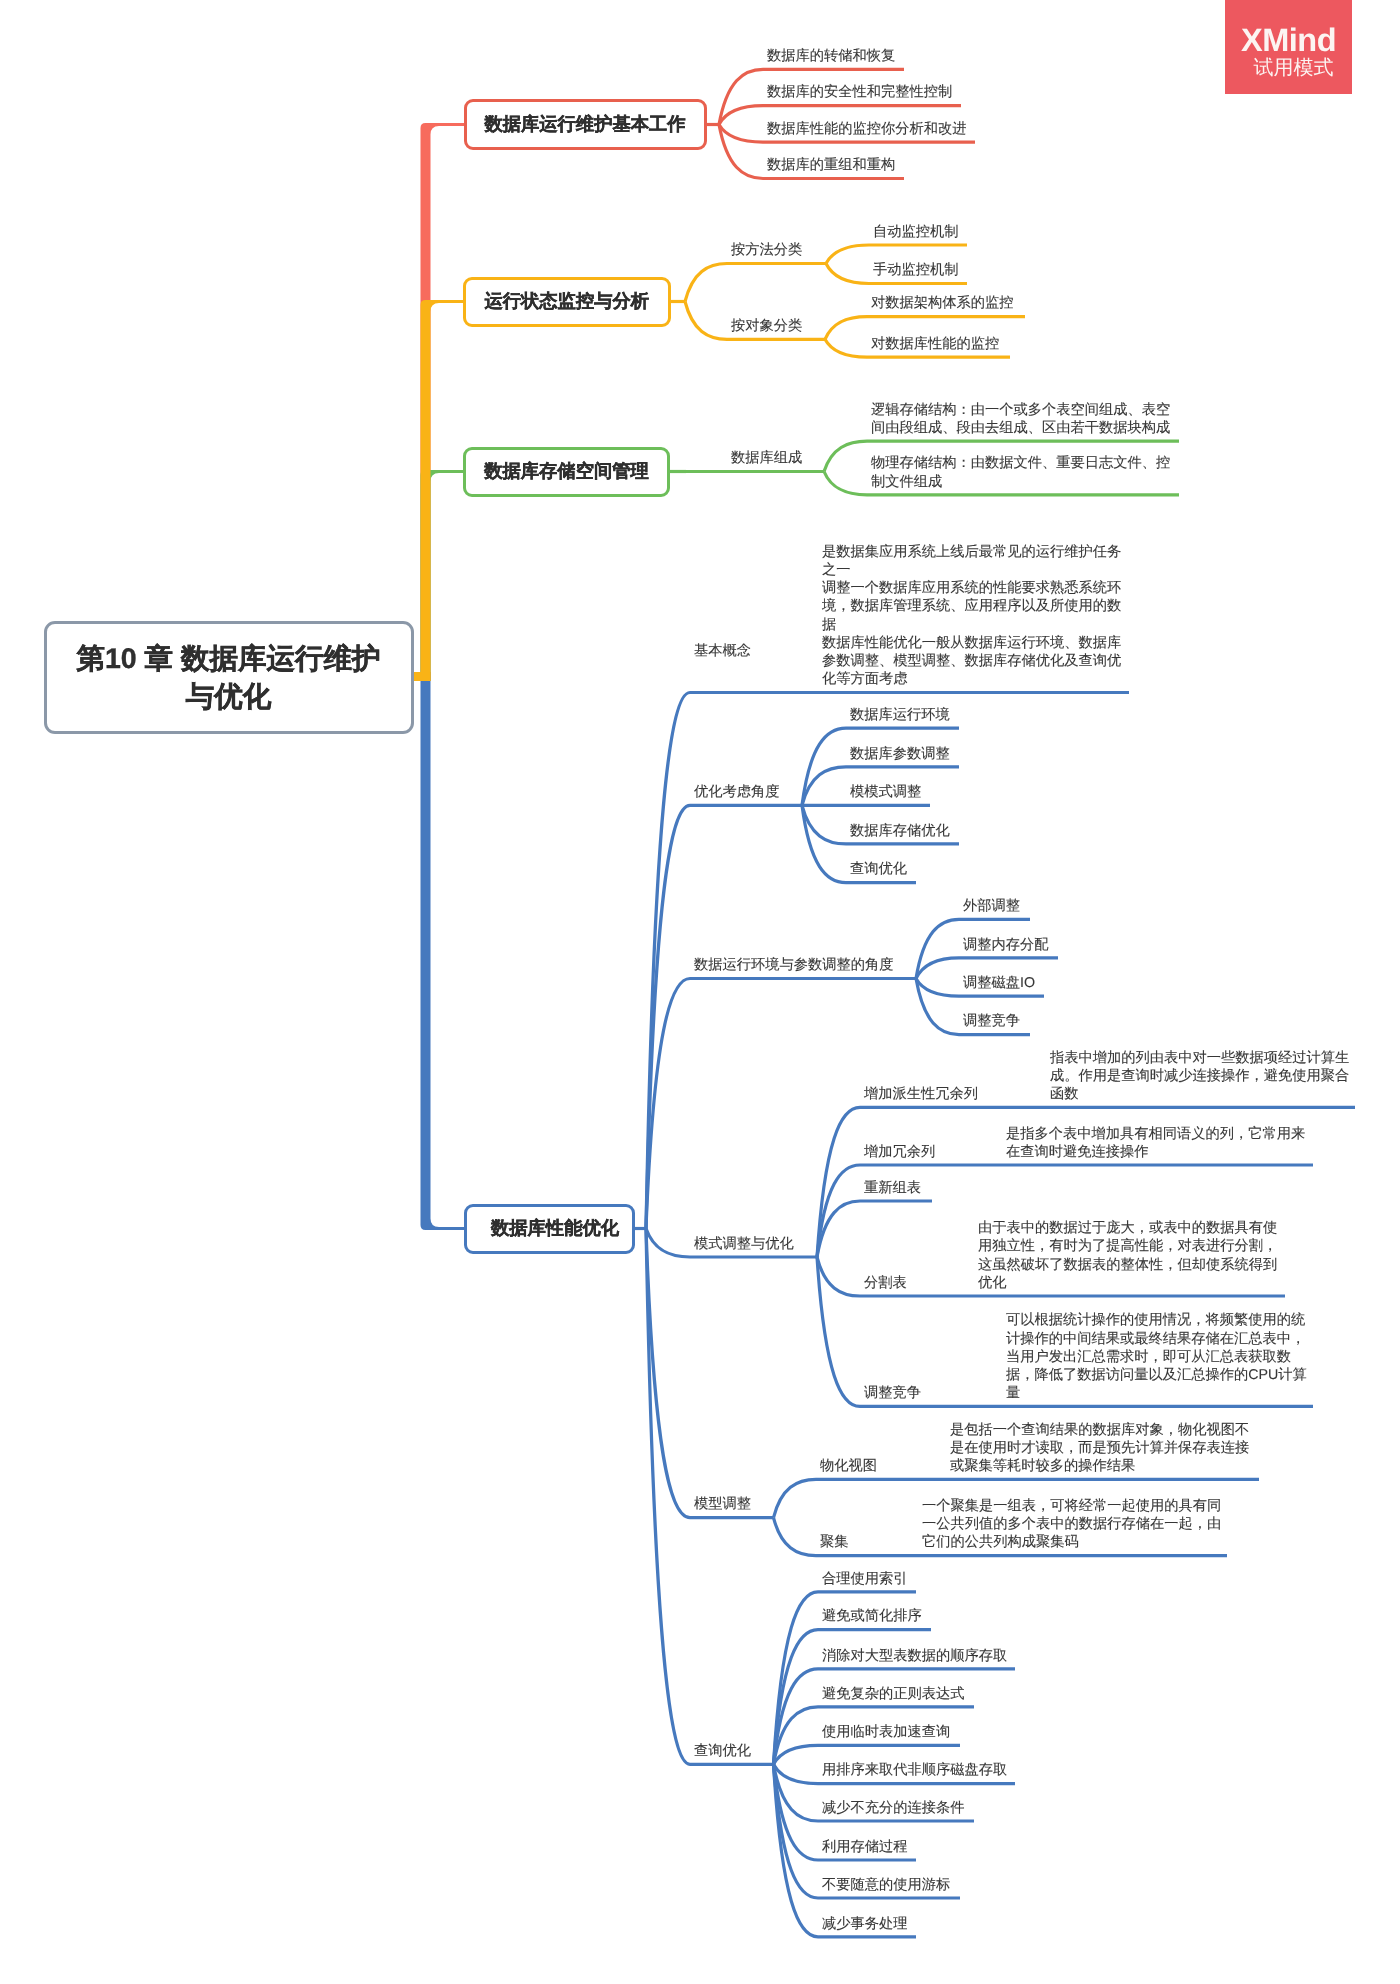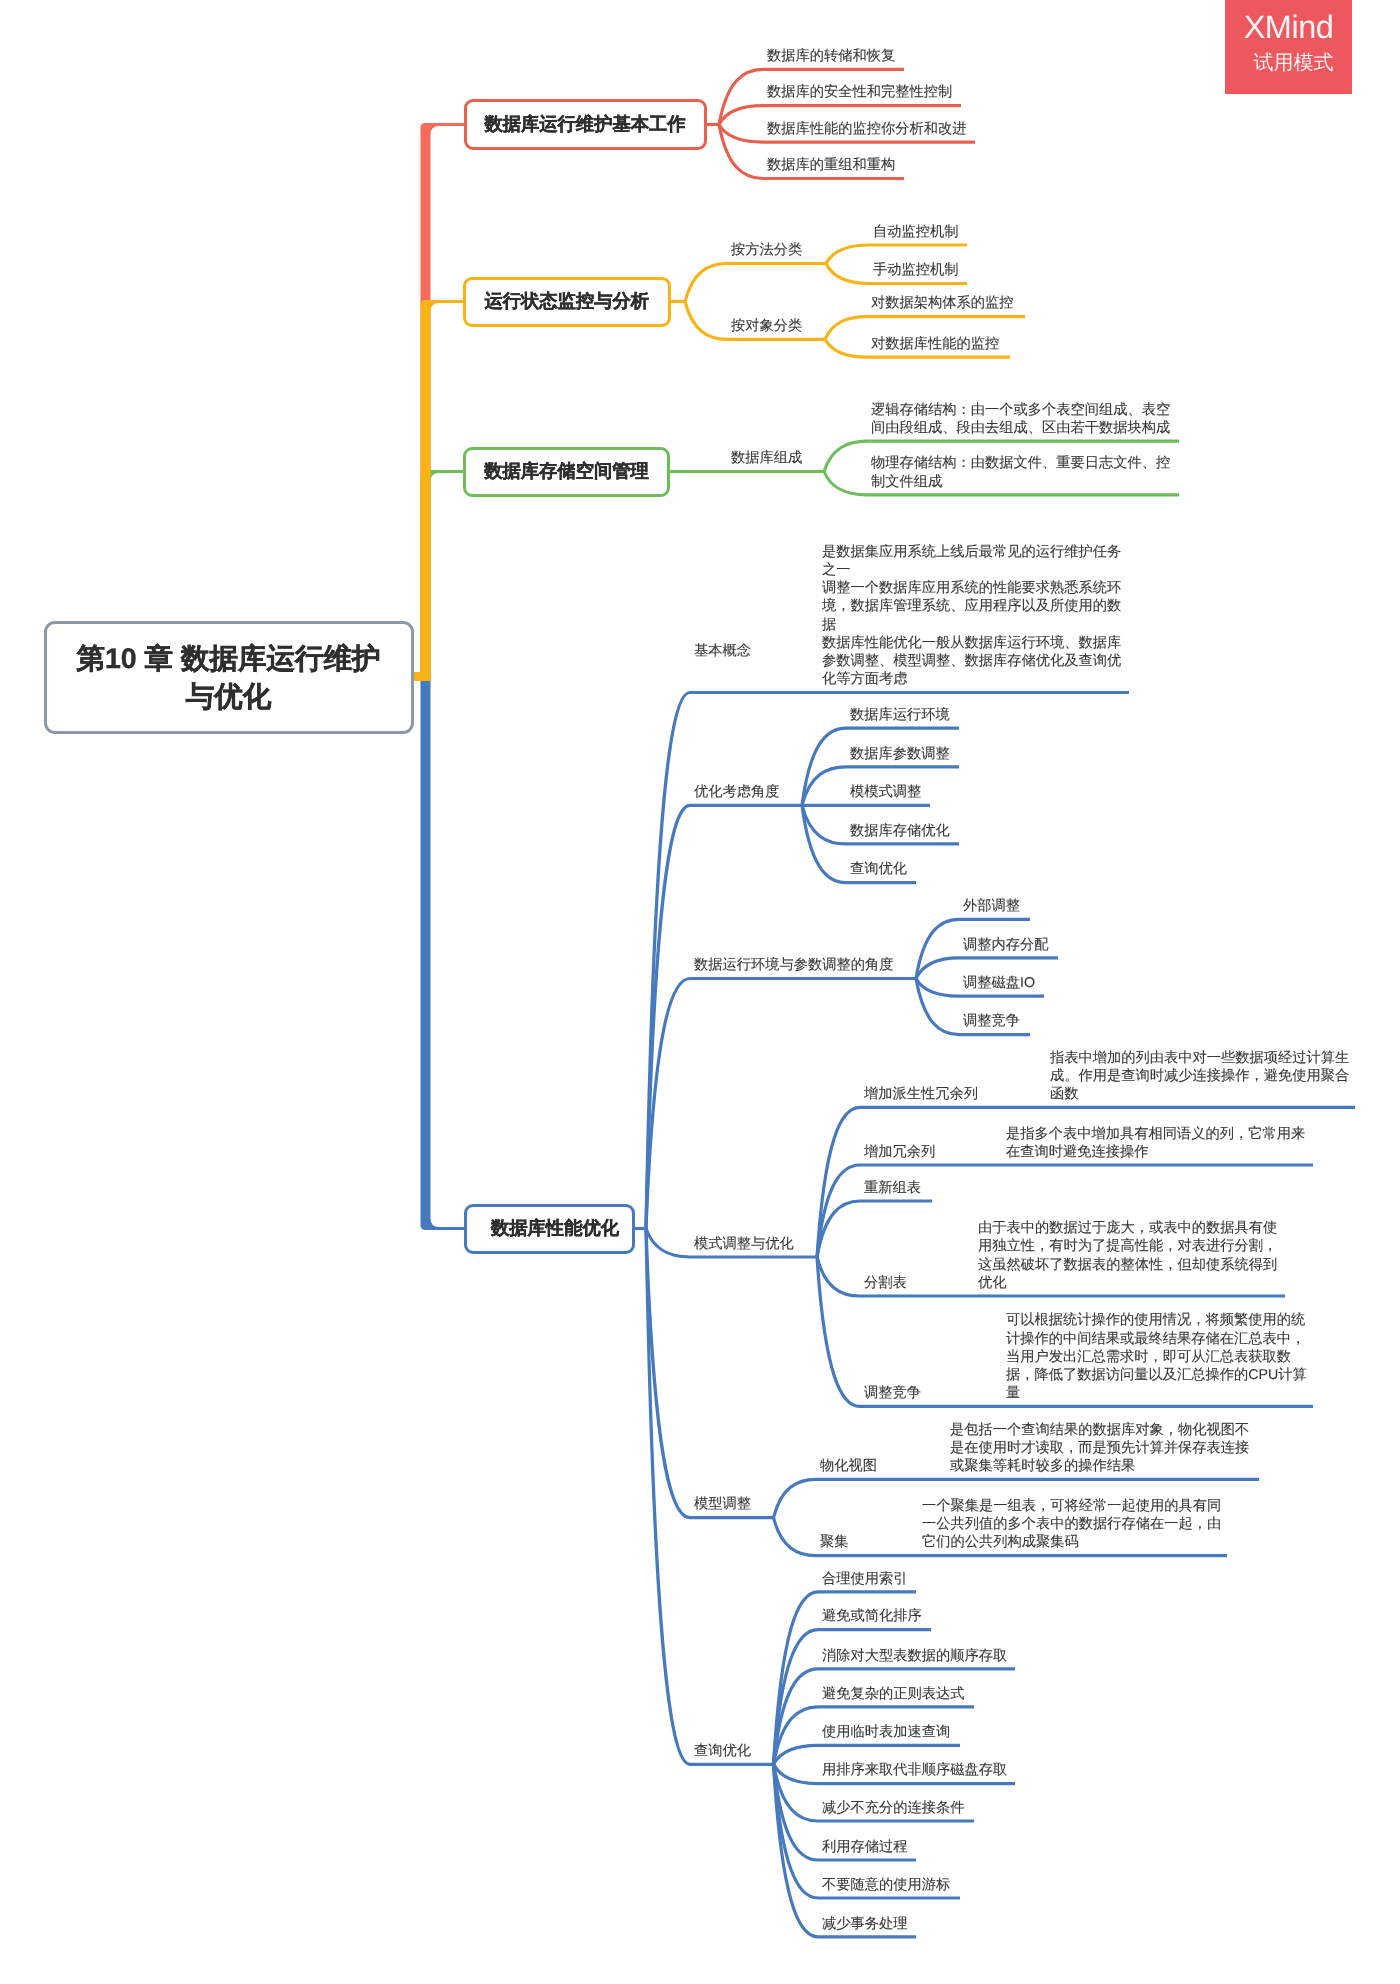--- a/index.html
+++ b/index.html
@@ -11,22 +11,22 @@
  svg.links{position:absolute;left:0;top:0;width:1400px;height:1984px;}
  .bx{position:absolute;box-sizing:border-box;border:3px solid #000;border-radius:9px;
      background:#FFFFFF;display:flex;align-items:center;justify-content:center;
      font-weight:bold;font-size:18.3px;color:#2F2F2F;-webkit-text-stroke:0.35px #2F2F2F;}
  .root{position:absolute;box-sizing:border-box;border:3px solid #8B98A8;border-radius:11px;
      background:#FFFFFF;display:flex;flex-direction:column;align-items:center;justify-content:center;
      font-weight:bold;font-size:28.5px;color:#2F2F2F;line-height:1.33;padding-top:3px;-webkit-text-stroke:0.4px #2F2F2F;}
  .lf{position:absolute;font-size:14.25px;line-height:18.2px;color:#373737;white-space:pre-wrap;-webkit-text-stroke:0.1px #373737;}
  .wm{position:absolute;display:flex;flex-direction:column;align-items:center;justify-content:flex-start;
      color:#FCF4F2;}
- .wm .b{font-size:32.5px;font-weight:normal;letter-spacing:-0.5px;line-height:1.0;margin-top:14px;}
- .wm .m{font-size:20px;line-height:1.0;margin-top:9px;padding-left:10px;}
+ .wm .b{font-size:32.5px;font-weight:bold;letter-spacing:-0.5px;line-height:1.0;margin-top:27px;}
+ .wm .m{font-size:20px;line-height:1.0;margin-top:1px;padding-left:10px;}
 </style>
 </head>
 <body>
 
 <div id="canvas">
  <svg class="links" viewBox="0 0 1400 1984">
 <path d="M 420.50 681.00 V 127.90 Q 420.50 122.90 425.50 122.90 H 465.00 V 126.10 H 439.00 Q 430.50 126.10 430.50 134.60 V 681.00 Z" fill="#F76B5D" stroke="none"></path>
 <path d="M 420.50 681.00 V 474.90 Q 420.50 469.90 425.50 469.90 H 464.50 V 473.10 H 439.00 Q 430.50 473.10 430.50 481.60 V 681.00 Z" fill="#6DBE5A" stroke="none"></path>
 <path d="M 420.50 672.00 V 1225.10 Q 420.50 1230.10 425.50 1230.10 H 465.00 V 1226.90 H 439.00 Q 430.50 1226.90 430.50 1218.40 V 672.00 Z" fill="#4679BE" stroke="none"></path>
 <path d="M 420.50 681.00 V 304.90 Q 420.50 299.90 425.50 299.90 H 464.50 V 303.10 H 439.00 Q 430.50 303.10 430.50 311.60 V 681.00 Z" fill="#F9B316" stroke="none"></path>

